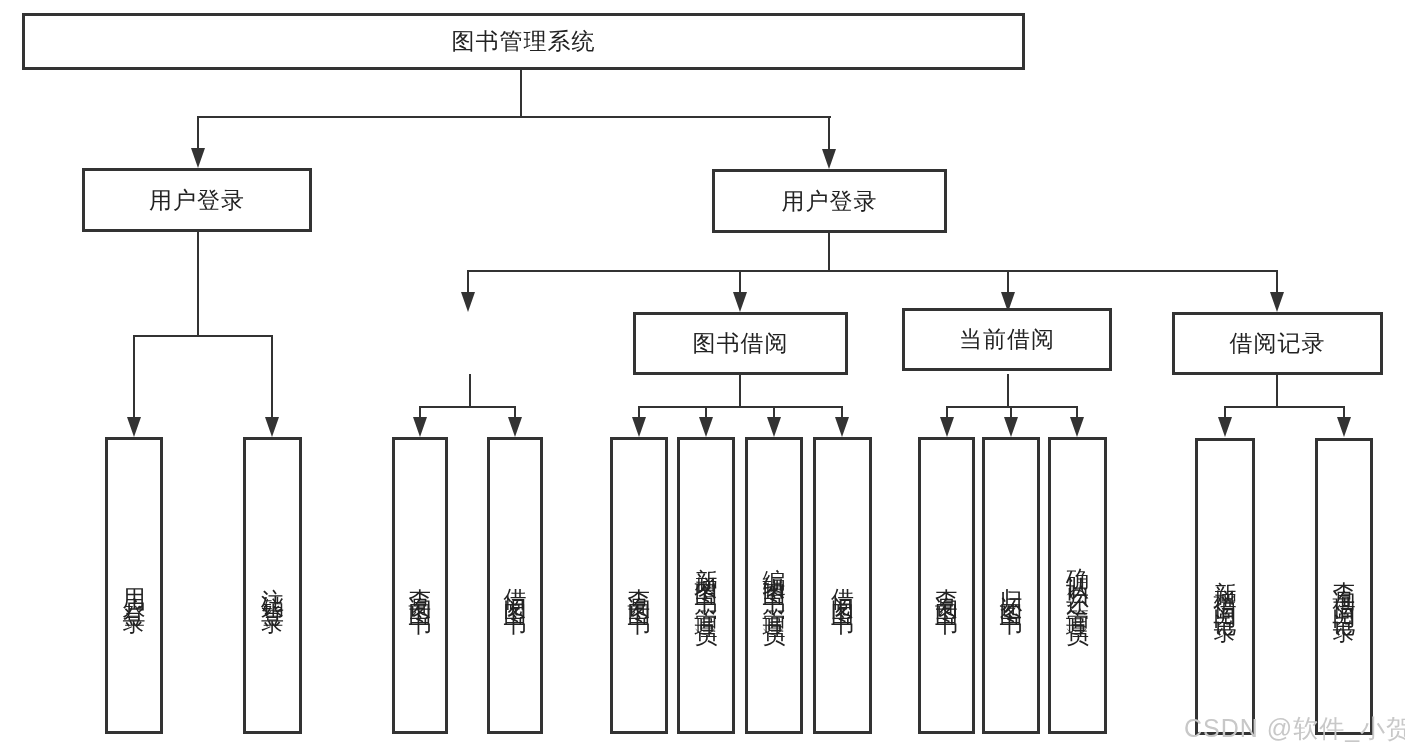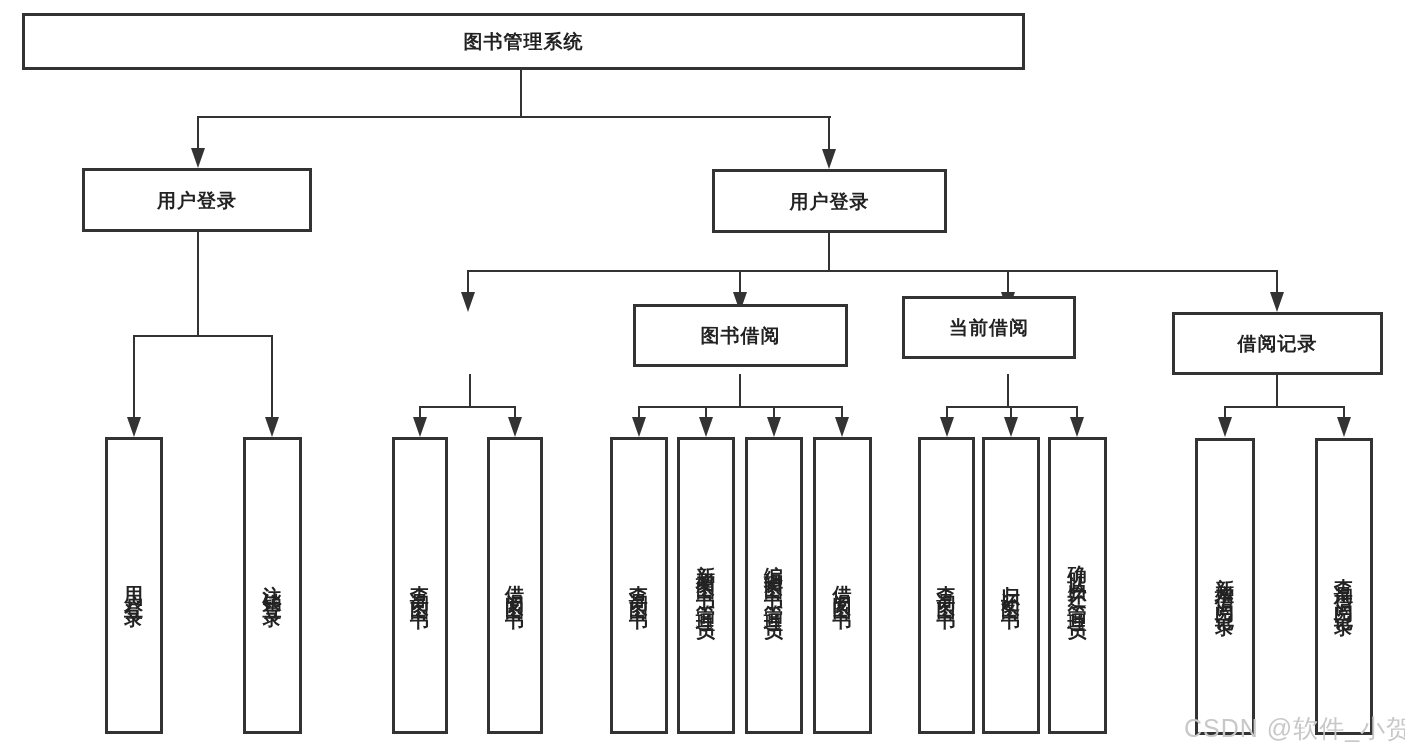--- a/index.html
+++ b/index.html
@@ -6,23 +6,22 @@
   .diagram{
     position:relative;width:1405px;height:747px;background:#fff;overflow:hidden;
     font-family:"Liberation Sans","DejaVu Sans",sans-serif;
     --line:#333333;--text:#222222;--wm:#c8c8c8;
     color:var(--text);
   }
   .node{
     position:absolute;box-sizing:border-box;background:#fff;
     border:3px solid var(--line);
     display:flex;align-items:center;justify-content:center;
-    font-size:19px;line-height:1;letter-spacing:1px;
+    font-size:23px;line-height:1;letter-spacing:1px;
     z-index:2;
-    font-weight:bold;
   }
   .vnode .vtext{
     writing-mode:vertical-rl;text-orientation:mixed;
     letter-spacing:8px;line-height:1;
   }
   .hline,.vline{position:absolute;background:var(--line);z-index:1;}
   .tri{
     position:absolute;width:0;height:0;z-index:1;
     border-left:7px solid transparent;border-right:7px solid transparent;
     border-top:20px solid var(--line);
@@ -100,24 +99,24 @@
     <span>图书管理系统</span>
   </div>
 
   <div class="node" style="left:82px;top:168px;width:230px;height:64px;">
     <span>用户登录</span>
   </div>
   <div class="node" style="left:712px;top:169px;width:235px;height:64px;">
     <span>用户登录</span>
   </div>
 
-  <div class="node" style="left:633px;top:304px;width:215px;height:63px;">
+  <div class="node" style="left:633px;top:312px;width:215px;height:63px;">
     <span>图书借阅</span>
   </div>
-  <div class="node" style="left:902px;top:296px;width:174px;height:63px;">
+  <div class="node" style="left:902px;top:308px;width:210px;height:63px;">
     <span>当前借阅</span>
   </div>
   <div class="node" style="left:1172px;top:312px;width:211px;height:63px;">
     <span>借阅记录</span>
   </div>
 
   <div class="node vnode" style="left:105px;top:437px;width:58px;height:297px;">
     <span class="vtext">用户登录</span>
   </div>
   <div class="node vnode" style="left:243px;top:437px;width:59px;height:297px;">

